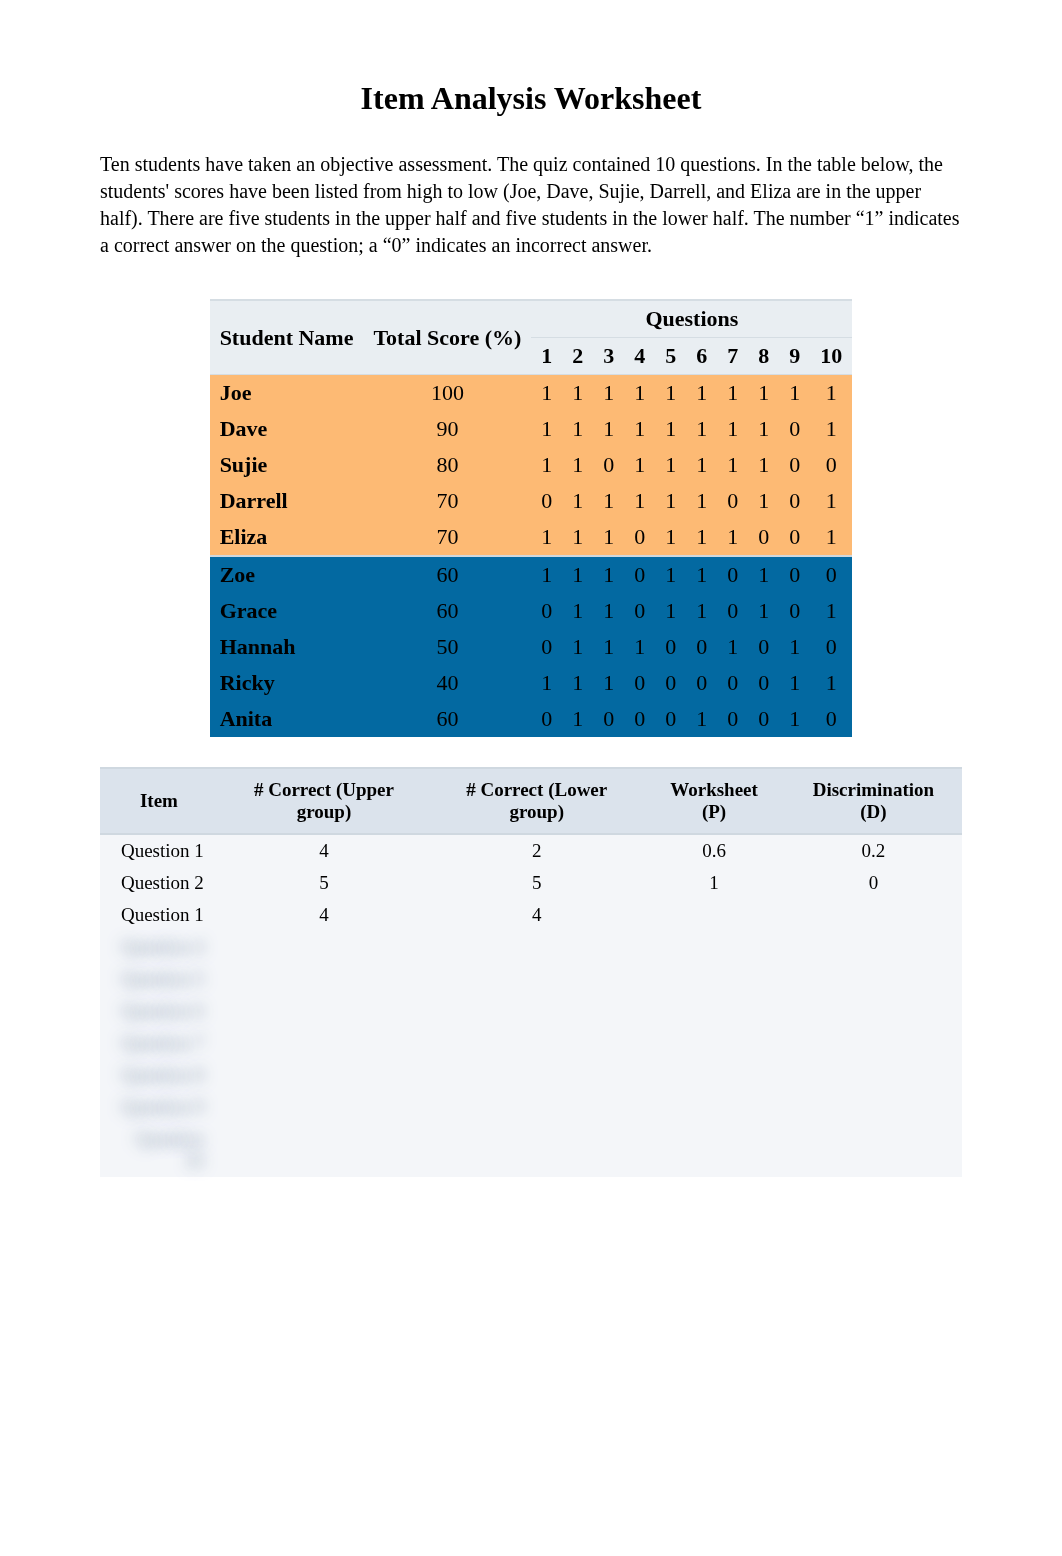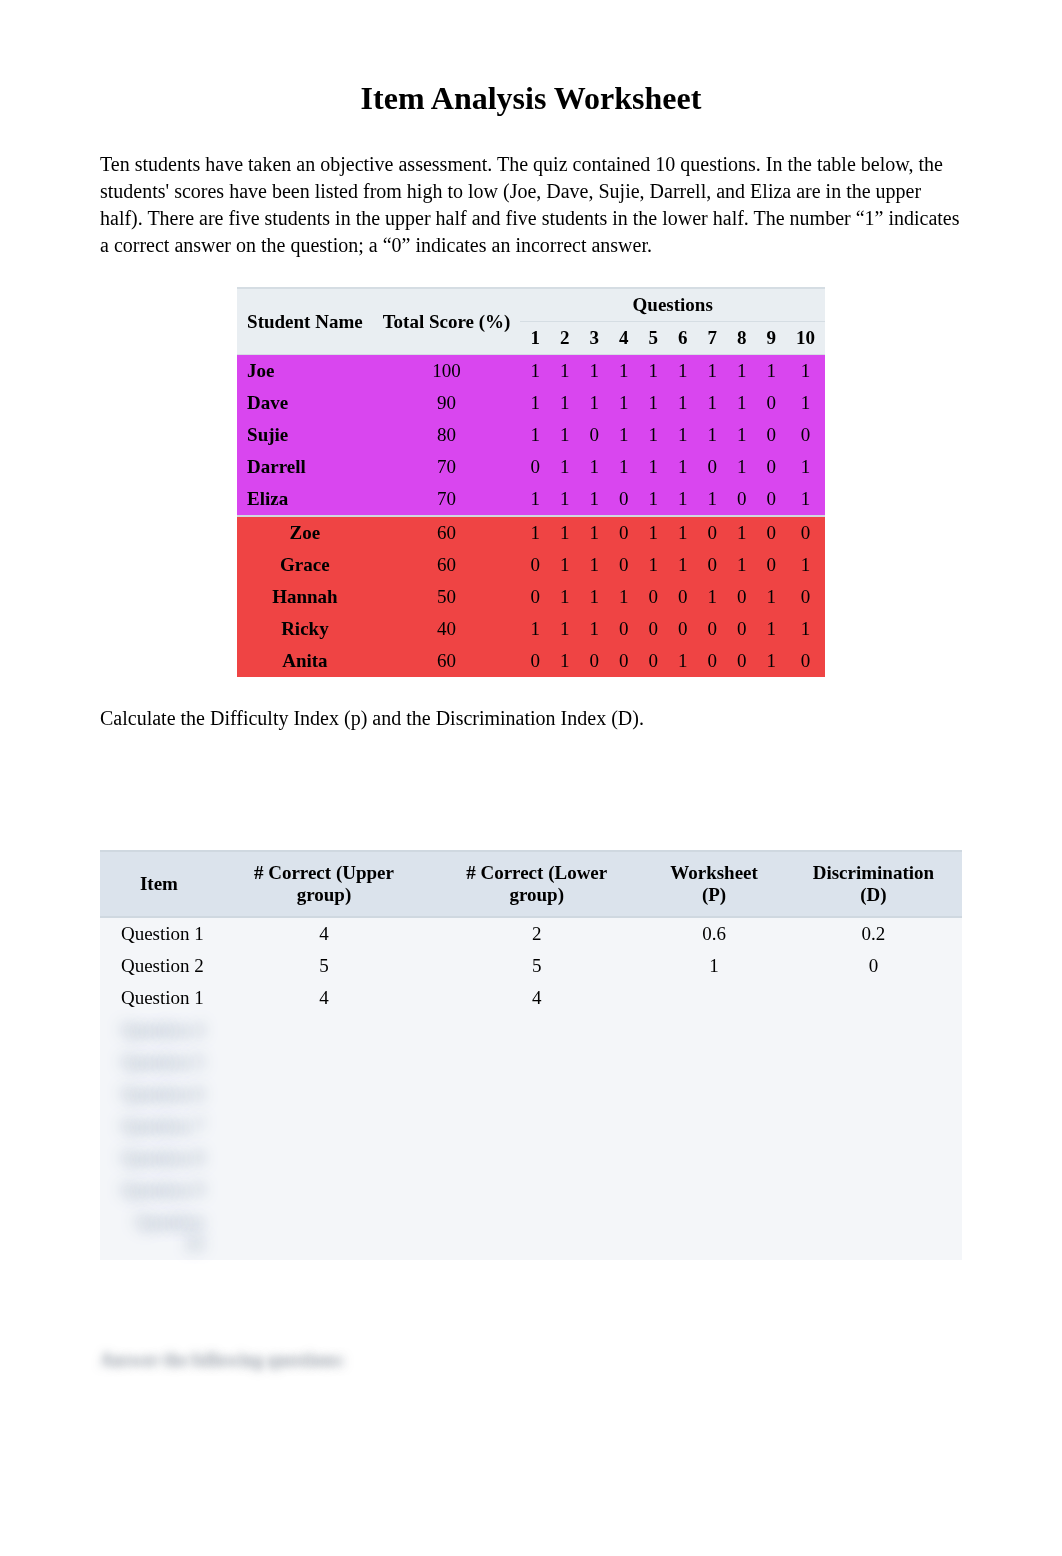--- a/index.html
+++ b/index.html
@@ -26,32 +26,33 @@
     margin-bottom: 28px;
   }
   .table-wrap {
     display: flex;
     justify-content: center;
     margin-bottom: 30px;
   }
   table.data {
     border-collapse: separate;
     border-spacing: 0;
-    font-size: 19px;
+    font-size: 22px;
+    margin-top: 12px;
   }
   table.data th, table.data td {
     padding: 5px 10px;
     text-align: center;
   }
   table.data th {
     font-weight: bold;
     background: #e9eef2;
   }
-  table.data .row-upper td { background: #d946ef; }
-  table.data .row-lower td { background: #ef4444; text-align: center; }
+  table.data .row-upper td { background: #fdba74; }
+  table.data .row-lower td { background: #0369a1; }
   table.data .name-col {
     text-align: left;
     font-weight: bold;
   }
   table.data thead tr:first-child th { border-top: 2px solid #d5dde3; }
   table.data thead th { border-bottom: 1px solid #d5dde3; }
   .divider-row td { border-bottom: 2px solid #d0d8de; }
   .subhead {
     font-size: 20px;
     margin: 20px 0 120px 0;
@@ -257,21 +258,20 @@
             <td>1</td>
             <td>0</td>
             <td>0</td>
             <td>1</td>
             <td>0</td>
           </tr>
         </tbody>
     </table>
   </div>
 
-  <p class="subhead">Calculate the Difficulty Index (p) and the Discrimination Index (D).</p>
 
   <div class="table-wrap">
     <table class="analysis">
       <thead>
         <tr>
           <th>Item</th>
           <th># Correct (Upper group)</th>
           <th># Correct (Lower group)</th>
           <th>Worksheet (P)</th>
           <th>Discrimination (D)</th>
@@ -345,15 +345,14 @@
             <td>Question 10</td>
             <td></td>
             <td></td>
             <td></td>
             <td></td>
           </tr>
         </tbody>
     </table>
   </div>
 
-  <div class="blurred-footer">Answer the following questions:</div>
 
 </div>
 
 </body></html>

